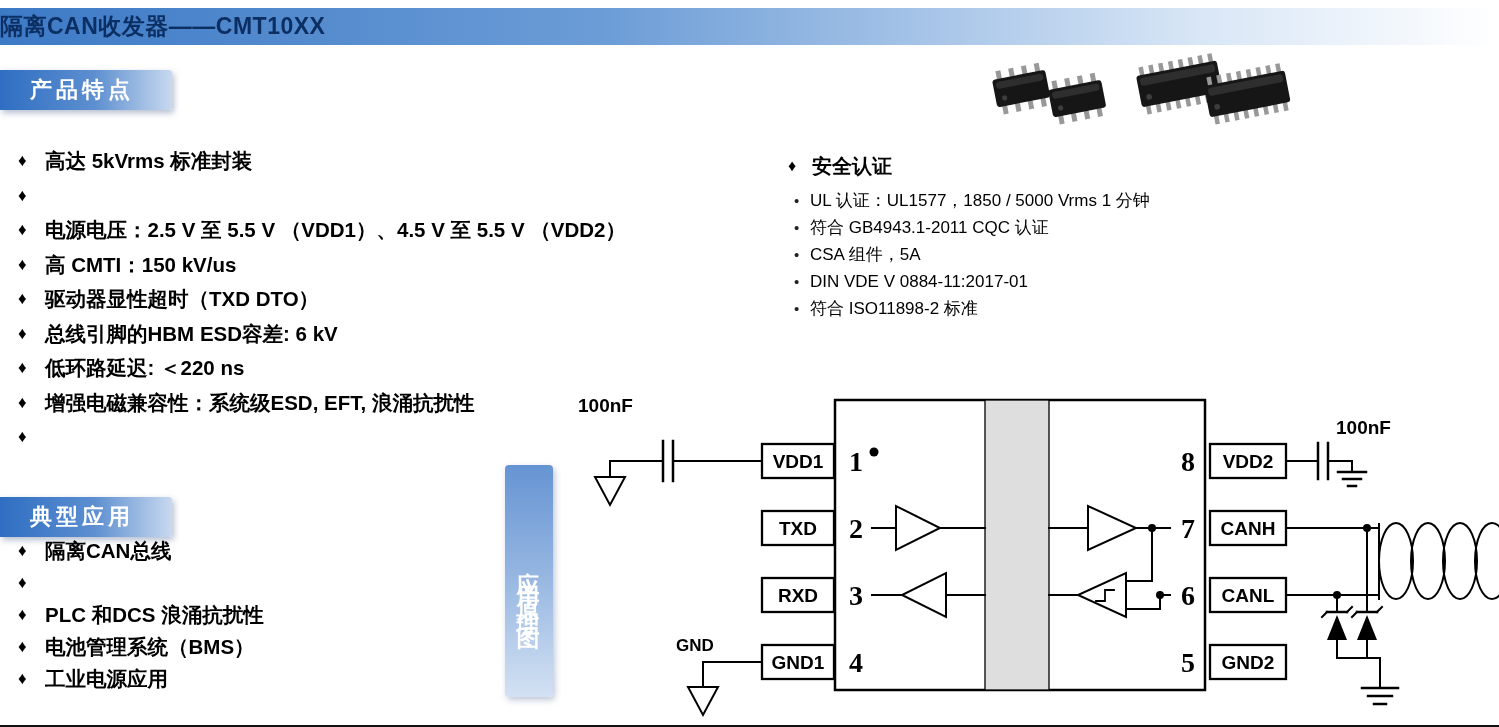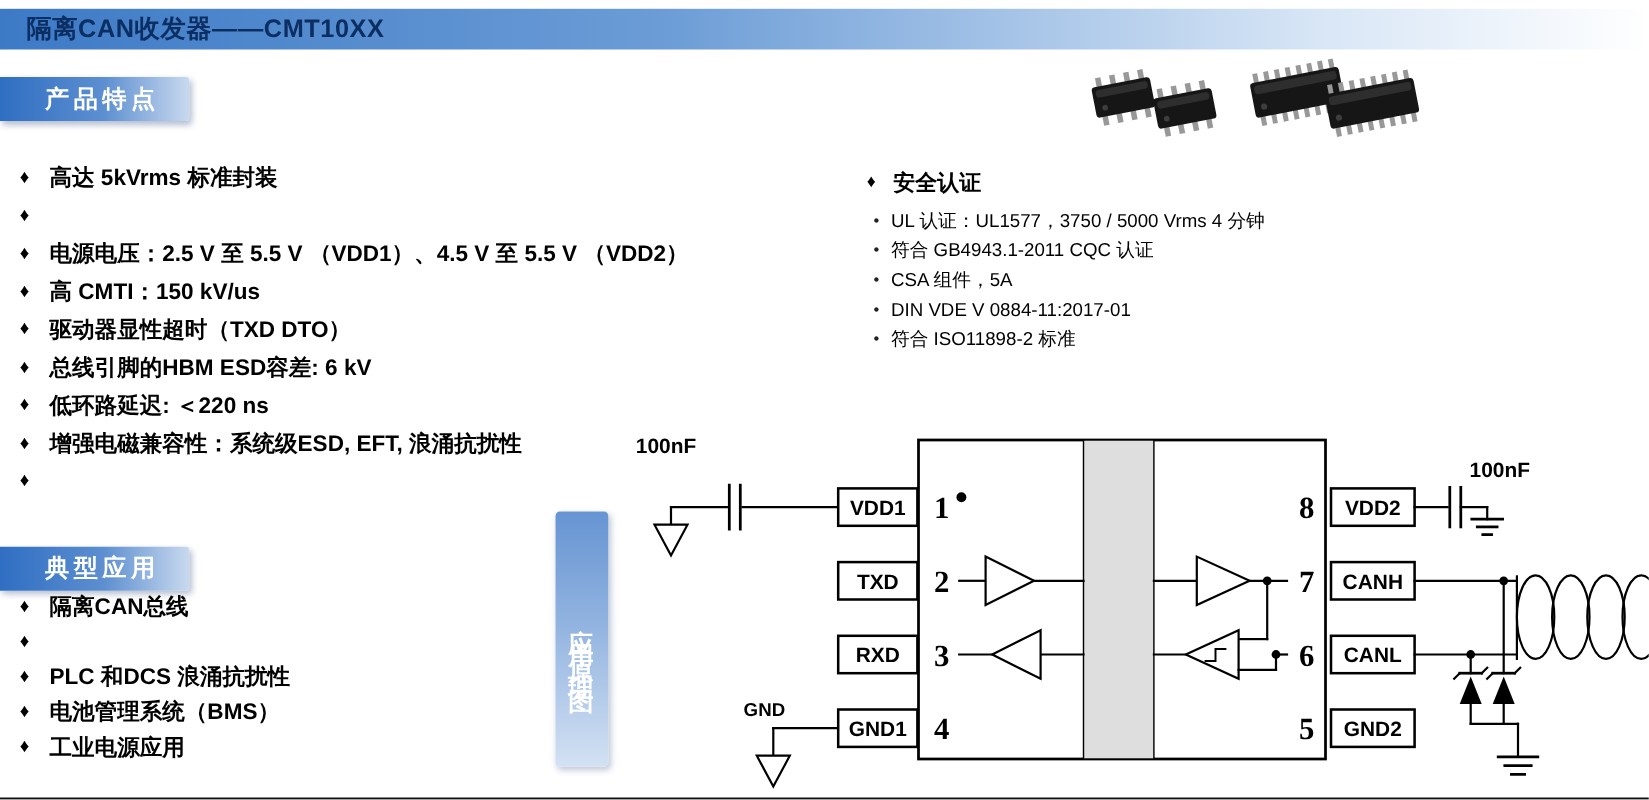--- a/index.html
+++ b/index.html
@@ -10,28 +10,28 @@
     font-family:"Liberation Sans","DejaVu Sans",sans-serif;
   }
   
   .banner {
     position:absolute; left:0; top:8px; width:100%; height:37px;
     background:linear-gradient(90deg,#3d7ac6 0%,#6b9cd6 40%,#d8e6f6 80%,#ffffff 100%);
     display:flex; align-items:center;
   }
   .banner h1 {
     font-size:23px; font-weight:bold; color:#0c2f63;
-    padding-left:24px; letter-spacing:.5px;
+    padding-left:0; letter-spacing:.5px;
   }
   
   .badge {
     position:absolute; left:0; width:172px; height:40px;
     background:linear-gradient(90deg,#2f6ec2 0%,#5d8fd0 55%,#c8d9ef 100%);
     color:#fff; font-size:22px; font-weight:bold; letter-spacing:4px;
-    display:flex; align-items:center; padding-left:41px;
+    display:flex; align-items:center; padding-left:30px;
     border-radius:0 3px 3px 0;
     box-shadow:2px 3px 6px rgba(40,70,120,.35);
   }
   #features-badge { top:70px; }
   #applications-badge { top:470px;margin-top:27px; }
   
   ul.bullet-list { position:absolute; list-style:none; white-space:nowrap; }
   ul.bullet-list li { display:flex; align-items:center; }
   .dia { width:27px; font-size:17px; }
   #features-list { left:18px; top:144px; width:720px; }
@@ -167,21 +167,21 @@
   </ul>
 
   <div class="safety">
     <div class="safety-header">
       <span class="dia">♦</span>
       <span>安全认证</span>
     </div>
     <ul class="safety-items">
       <li>
           <span class="dot">•</span>
-          <span>UL 认证：UL1577，3750 / 5000 Vrms 4 分钟</span>
+          <span>UL 认证：UL1577，1850 / 5000 Vrms 1 分钟</span>
         </li>
       <li>
           <span class="dot">•</span>
           <span>符合 GB4943.1-2011 CQC 认证</span>
         </li>
       <li>
           <span class="dot">•</span>
           <span>CSA 组件，5A</span>
         </li>
       <li>

